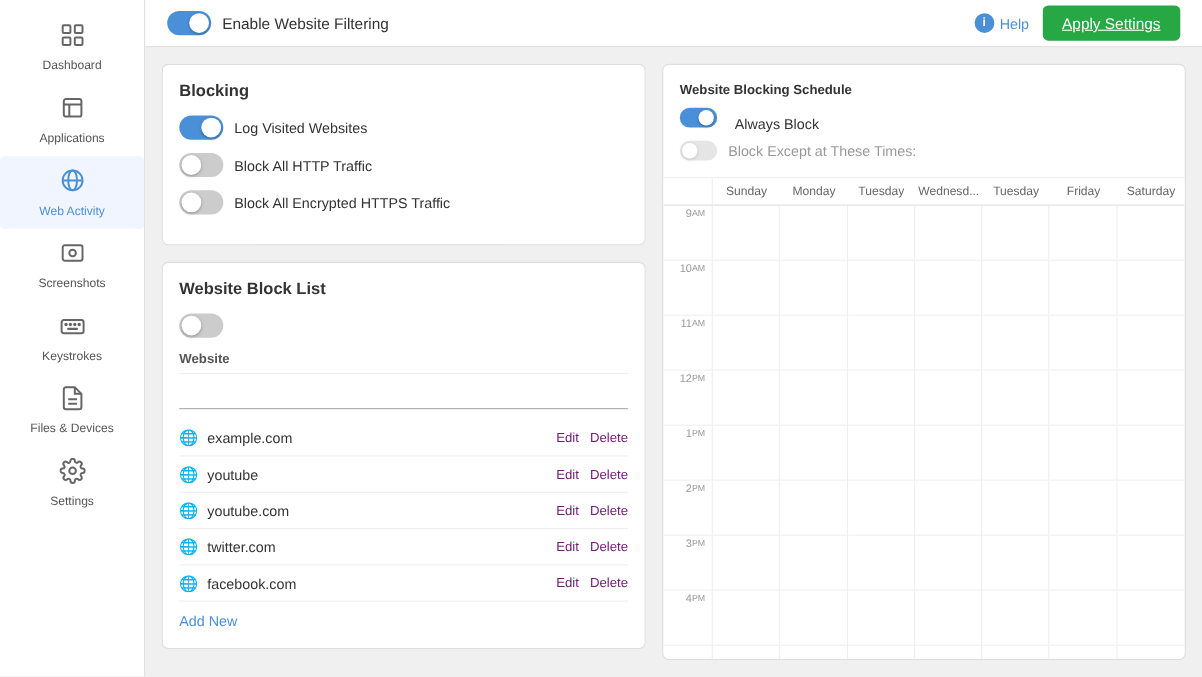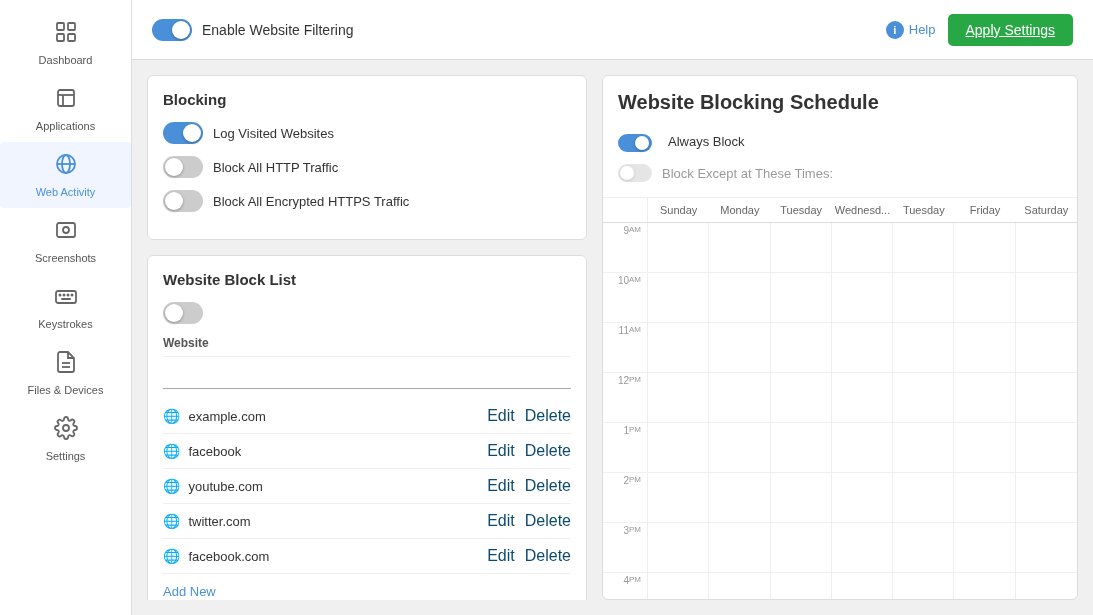--- a/index.html
+++ b/index.html
@@ -41,21 +41,21 @@
     }
 
     
     .topbar {
       background: #fff;
       padding: 10px 20px;
       display: flex;
       align-items: center;
       justify-content: space-between;
       border-bottom: 1px solid #ddd;
-      height: 60px;
+      height: 43px;
     }
     .enable-toggle-row {
       display: flex;
       align-items: center;
       gap: 10px;
     }
     .toggle {
       position: relative;
       width: 40px;
       height: 22px;
@@ -215,22 +215,22 @@
     }
     .globe-icon {
       color: #666;
       font-size: 14px;
     }
     .website-actions {
       display: flex;
       gap: 10px;
     }
     .action-link {
-      color: #0c4a6e;
-      font-size: 16px;
+      color: #701a75;
+      font-size: 12px;
       cursor: pointer;
       background: none;
       border: none;
       padding: 0;
     }
     .add-new-link {
       color: #4a90d9;
       font-size: 13px;
       cursor: pointer;
       margin-top: 10px;
@@ -239,28 +239,28 @@
       border: none;
       padding: 0;
     }
 
     
     .schedule-header {
       padding: 15px;
       border-bottom: 1px solid #eee;
     }
     .schedule-title {
-      font-size: 20px;
+      font-size: 12px;
       font-weight: 600;
       color: #333;
-      margin-bottom: 20px;
+      margin-bottom: 10px;
     }
     .schedule-toggle-row {
       display: flex;
-      align-items: flex-start;
+      align-items: flex-end;
       gap: 10px;
       margin-bottom: 8px;
     }
     .schedule-toggle-label {
       font-size: 13px;
       color: #333;
     }
     .schedule-except-row {
       display: flex;
       align-items: center;
@@ -482,21 +482,21 @@
               <span>example.com</span>
             </div>
             <div class="website-actions">
               <button class="action-link">Edit</button>
               <button class="action-link">Delete</button>
             </div>
           </div>
           <div class="website-row">
             <div class="website-row-name">
               <span class="globe-icon">🌐</span>
-              <span>facebook</span>
+              <span>youtube</span>
             </div>
             <div class="website-actions">
               <button class="action-link">Edit</button>
               <button class="action-link">Delete</button>
             </div>
           </div>
           <div class="website-row">
             <div class="website-row-name">
               <span class="globe-icon">🌐</span>
               <span>youtube.com</span>

